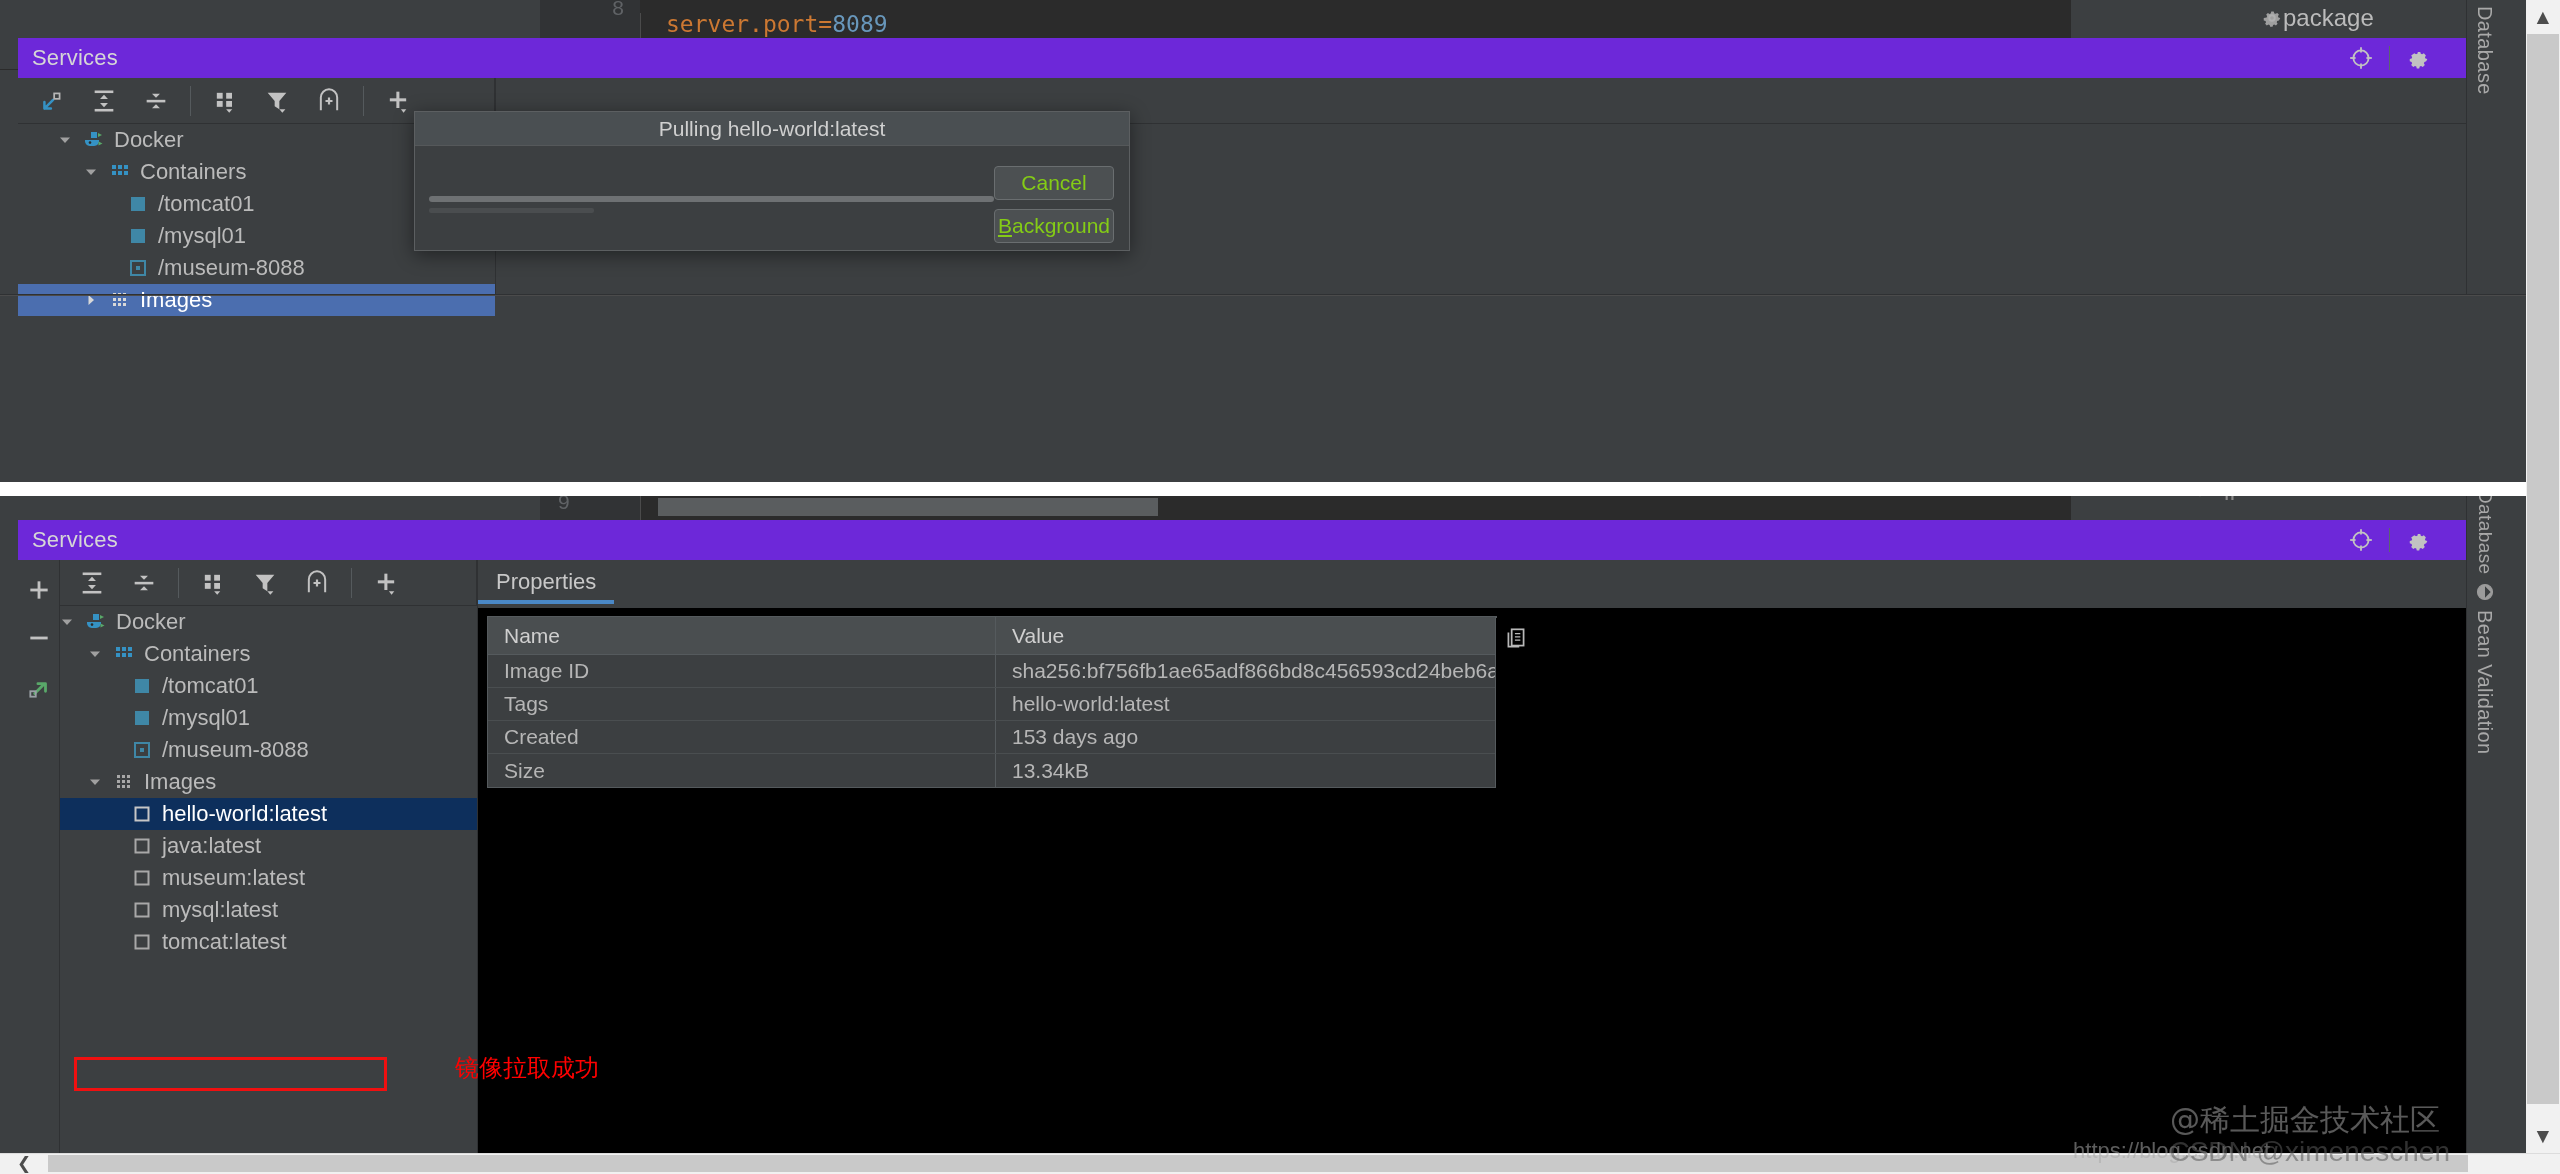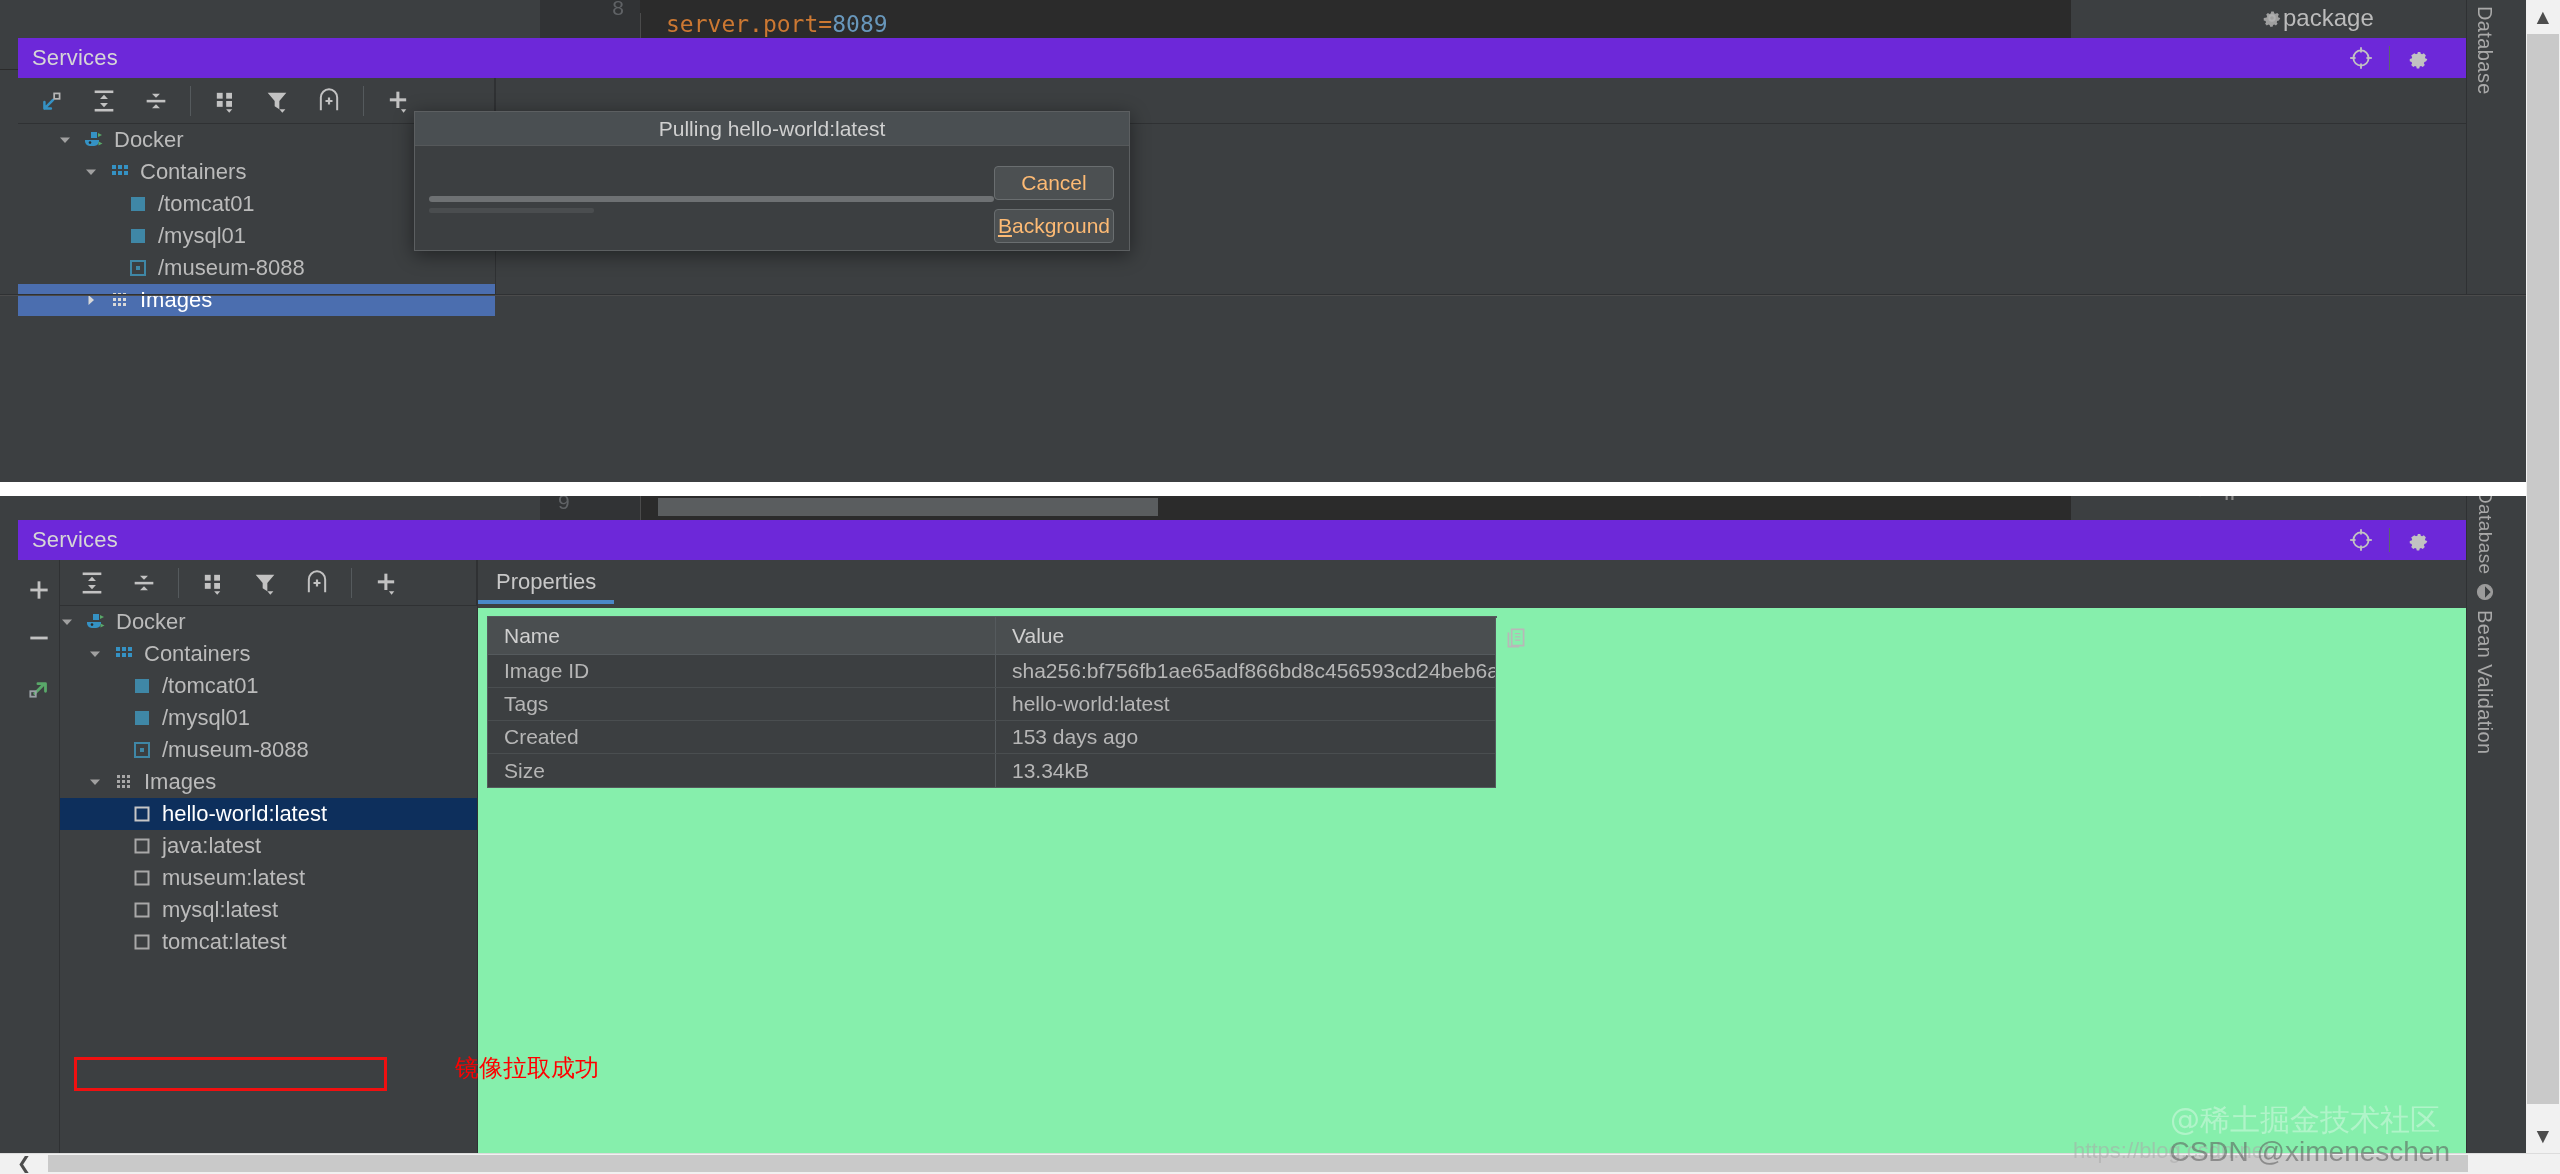--- a/index.html
+++ b/index.html
@@ -53,21 +53,21 @@
 
   
   .dlg { position:absolute; left:414px; top:111px; width:716px; height:140px;
          background:#3c3f41; border:1px solid #5c5f61; box-shadow:0 4px 18px rgba(0,0,0,.45); }
   .dlg-title { height:34px; background:#4a4f52; display:flex; align-items:center; justify-content:center;
                color:#d0d0d0; font-size:21px; border-bottom:1px solid #55585a;}
   .dlg-body { position:relative; height:105px; }
   .dlg-prog { position:absolute; left:14px; top:50px; width:565px; height:6px; background:#6e7173; border-radius:3px; }
   .dlg-prog-sub { position:absolute; left:14px; top:62px; width:165px; height:5px; background:#4a4d4f; border-radius:2px; }
   .dlg-btn { position:absolute; width:120px; height:34px; background:#4c5052; border:1px solid #6a6e70;
-             border-radius:4px; color:#fdba74; font-size:21px; display:flex; align-items:center; justify-content:center;}
+             border-radius:4px; color:#84cc16; font-size:21px; display:flex; align-items:center; justify-content:center;}
   .dlg-btn .u { text-decoration:underline; }
 
   
   .shot2 { position:absolute; left:0; top:496px; width:2560px; height:657px; overflow:hidden; background:#3c3f41; }
   .gap { position:absolute; left:0; top:482px; width:2560px; height:14px; background:#ffffff; }
 
   
   .prop-tabbar { position:absolute; background:#3c3f41; }
   .prop-tab { display:inline-flex; align-items:center; height:44px; padding:0 18px; color:#c8c8c8; font-size:22px; position:relative;}
   .prop-tab .underline { position:absolute; left:0; right:0; bottom:0; height:4px; background:#4a88c7; }
@@ -563,21 +563,21 @@
             </svg>
           </span>
         <span class="lb">tomcat:latest</span>
       </div>
     </div>
 
     <div style="position:absolute; left:477px; top:563px; width:0; height:0;"></div>
 
     <div class="vsplit" style="left:477px; top:64px; height:593px;"></div>
 
-    <div style="position:absolute; left:478px; top:64px; width:2024px; height:593px; background:#86efac;">
+    <div style="position:absolute; left:478px; top:64px; width:2024px; height:593px; background:#000000;">
       <div class="prop-tabbar" style="left:0; top:0; width:2024px; height:48px;">
         <span class="prop-tab">
           <span>Properties</span>
           <span class="underline"></span>
         </span>
       </div>
 
       <div class="ptable" style="left:9px; top:56px; width:1010px; height:0;"></div>
 
       <div class="ptable" style="left:9px; top:56px; width:1009px;">

